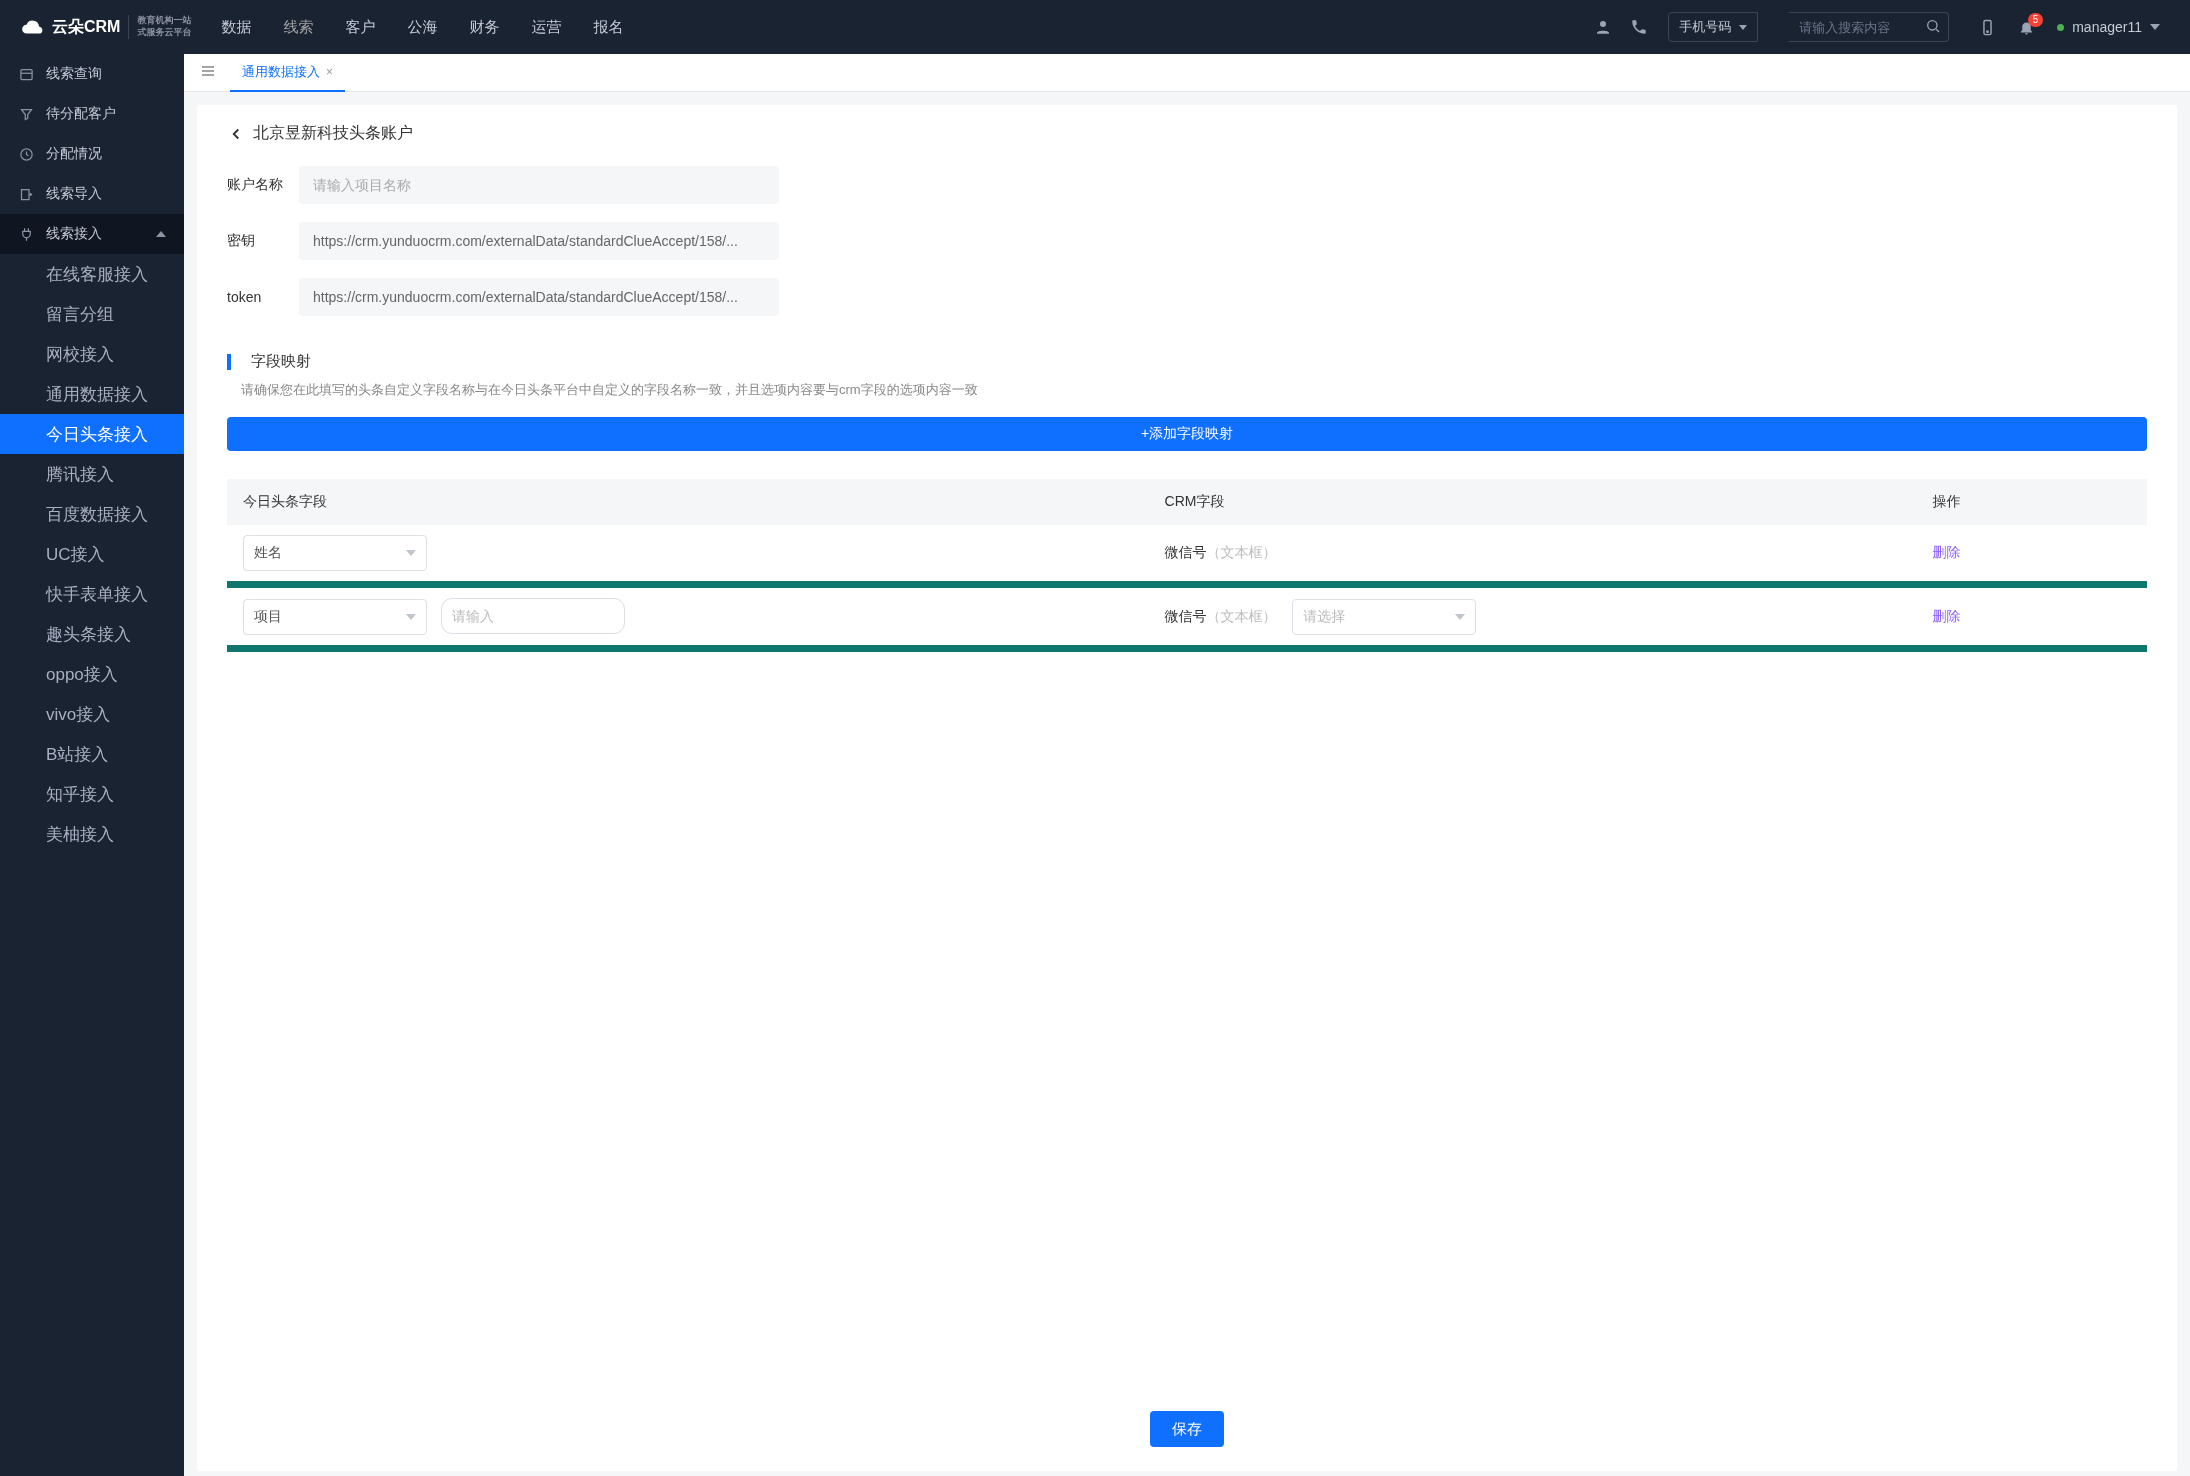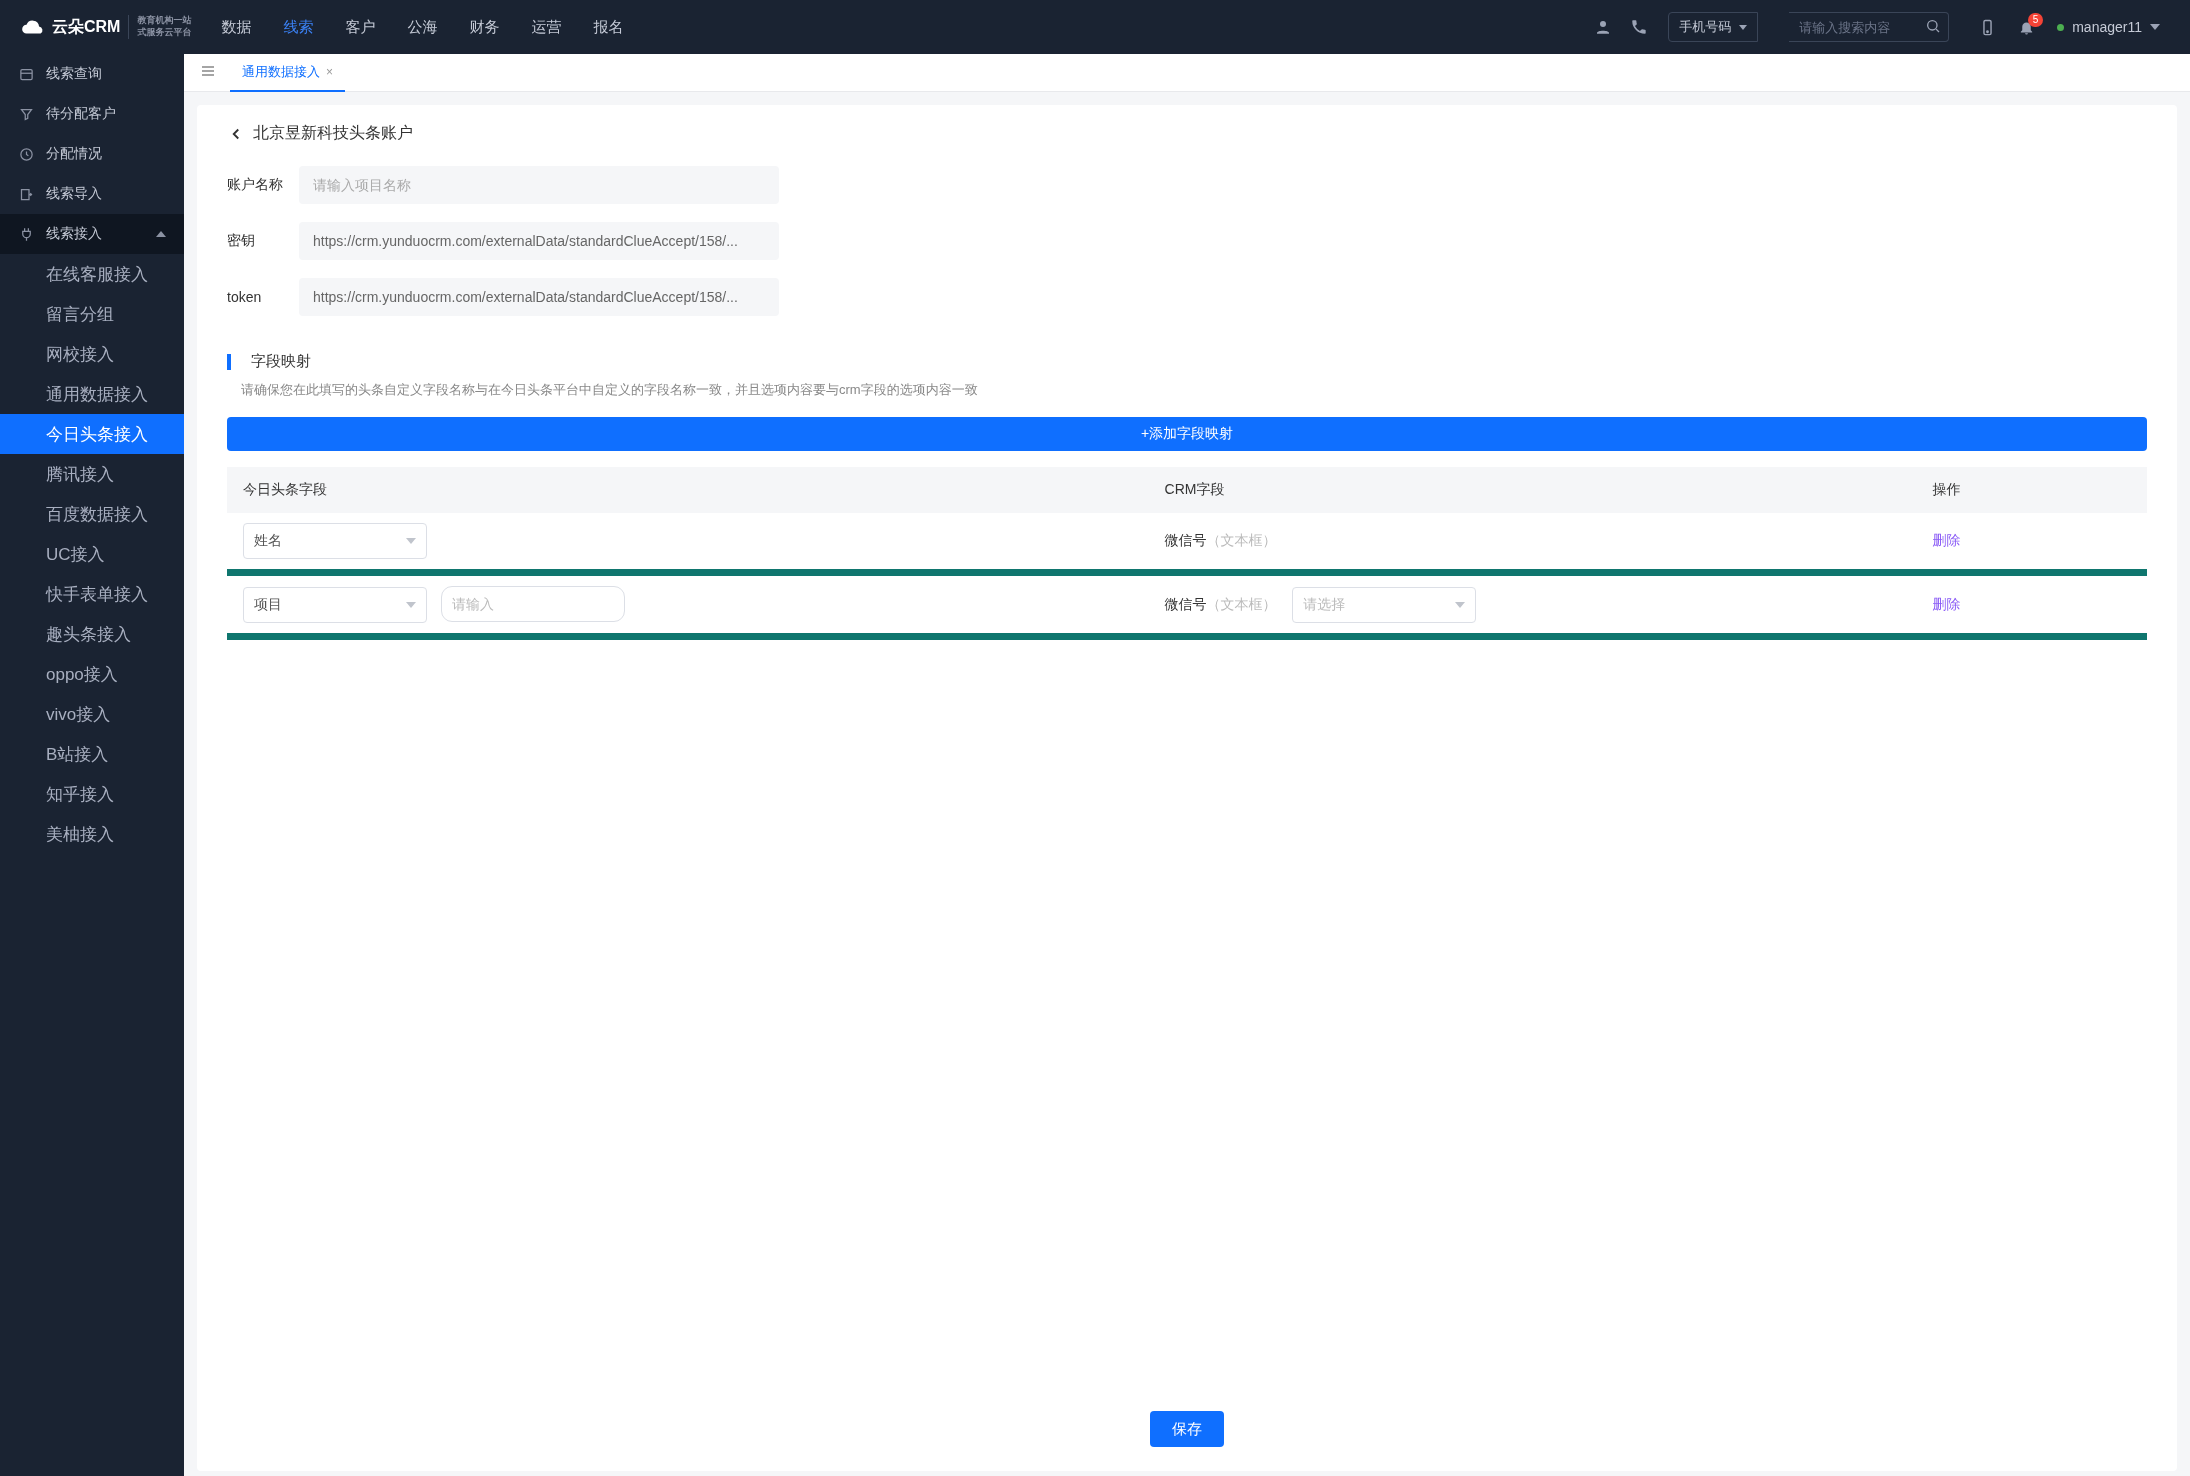--- a/index.html
+++ b/index.html
@@ -5,21 +5,21 @@
 * { margin: 0; padding: 0; box-sizing: border-box; }
 body { font-family: -apple-system, BlinkMacSystemFont, "PingFang SC", "Microsoft YaHei", sans-serif; font-size: 14px; color: #333; background: #f5f6f8; }
 
 
 .header { height: 54px; background: #1a2332; display: flex; align-items: center; padding: 0 20px; color: #d0d4dc; }
 .logo { display: flex; align-items: center; font-size: 16px; font-weight: 600; color: #fff; margin-right: 30px; min-width: 145px; }
 .logo-icon { width: 26px; height: 26px; margin-right: 6px; display: flex; align-items: center; justify-content: center; }
 .logo-sub { font-size: 9px; color: #8b92a3; border-left: 1px solid #3a4558; padding-left: 8px; margin-left: 8px; line-height: 1.3; }
 .top-nav { display: flex; gap: 32px; flex: 1; }
 .top-nav-item { cursor: pointer; color: #c5cad6; font-size: 15px; }
-.top-nav-item.active { color: #3b82f6; font-weight: 500; }
+.top-nav-item.active { color: #a3a3a3; font-weight: 500; }
 .top-icons { display: flex; align-items: center; gap: 18px; margin-left: 20px; }
 .top-icn { color: #9ba3b5; cursor: pointer; display: flex; }
 .search-area { display: flex; align-items: center; margin-left: 20px; gap: 31px; }
 .search-select { background: transparent; border: 1px solid #3a4558; color: #c5cad6; padding: 5px 26px 5px 10px; border-radius: 4px 0 0 4px; font-size: 13px; height: 30px; position: relative; cursor: pointer; }
 .search-select::after { content: ''; position: absolute; right: 10px; top: 12px; width: 0; height: 0; border-left: 4px solid transparent; border-right: 4px solid transparent; border-top: 5px solid #9ba3b5; }
 .search-input { background: transparent; border: 1px solid #3a4558; border-left: none; color: #c5cad6; padding: 5px 30px 5px 10px; border-radius: 0 4px 4px 0; outline: none; height: 30px; width: 160px; font-size: 13px; }
 .search-input::placeholder { color: #6b7488; }
 .search-wrap { position: relative; }
 .search-wrap .sicon { position: absolute; right: 8px; top: 6px; color: #9ba3b5; }
 .right-area { display: flex; align-items: center; gap: 22px; margin-left: 30px; margin-right: 10px; }
@@ -54,21 +54,21 @@
 .form-row { display: flex; align-items: center; margin-bottom: 18px; }
 .form-label { width: 72px; font-size: 14px; color: #333; flex-shrink: 0; }
 .form-input { width: 480px; height: 38px; background: #f5f6f8; border: none; border-radius: 4px; padding: 0 14px; font-size: 14px; outline: none; color: #666; }
 .form-input::placeholder { color: #aaa; }
 
 .section-head { display: flex; align-items: center; gap: 20px; margin: 18px 0 10px; }
 .section-bar { width: 4px; height: 16px; background: #0f6fff; }
 .section-title { font-size: 15px; font-weight: 500; }
 .hint { color: #888; font-size: 13px; margin-bottom: 18px; padding-left: 14px; }
 
-.add-btn { background: #0f6fff; color: #fff; border: none; border-radius: 4px; padding: 0 3px; height: 34px; font-size: 14px; cursor: pointer; margin-bottom: 16px; }
+.add-btn { background: #0f6fff; color: #fff; border: none; border-radius: 4px; padding: 0 3px; height: 34px; font-size: 14px; cursor: pointer; margin-bottom: 28px; }
 
 .table { width: 100%; border-collapse: collapse; }
 .table thead th { background: #f5f6f8; text-align: left; padding: 14px 16px; font-size: 14px; font-weight: 500; color: #333; }
 .table tbody td { padding: 10px 16px; border-bottom: 7px solid #0f766e; vertical-align: middle; }
 .tbl-select { display: inline-flex; align-items: center; justify-content: space-between; width: 184px; height: 36px; border: 1px solid #dcdfe6; border-radius: 4px; padding: 0 10px; background: #fff; color: #555; cursor: pointer; font-size: 14px; }
 .tbl-select.placeholder { color: #bbb; }
 .tbl-input { width: 184px; height: 36px; border: 1px solid #dcdfe6; border-radius: 11px; padding: 0 10px; outline: none; font-size: 14px; }
 .tbl-input::placeholder { color: #bbb; }
 .crm-col { color: #333; }
 .crm-hint { color: #bbb; }

